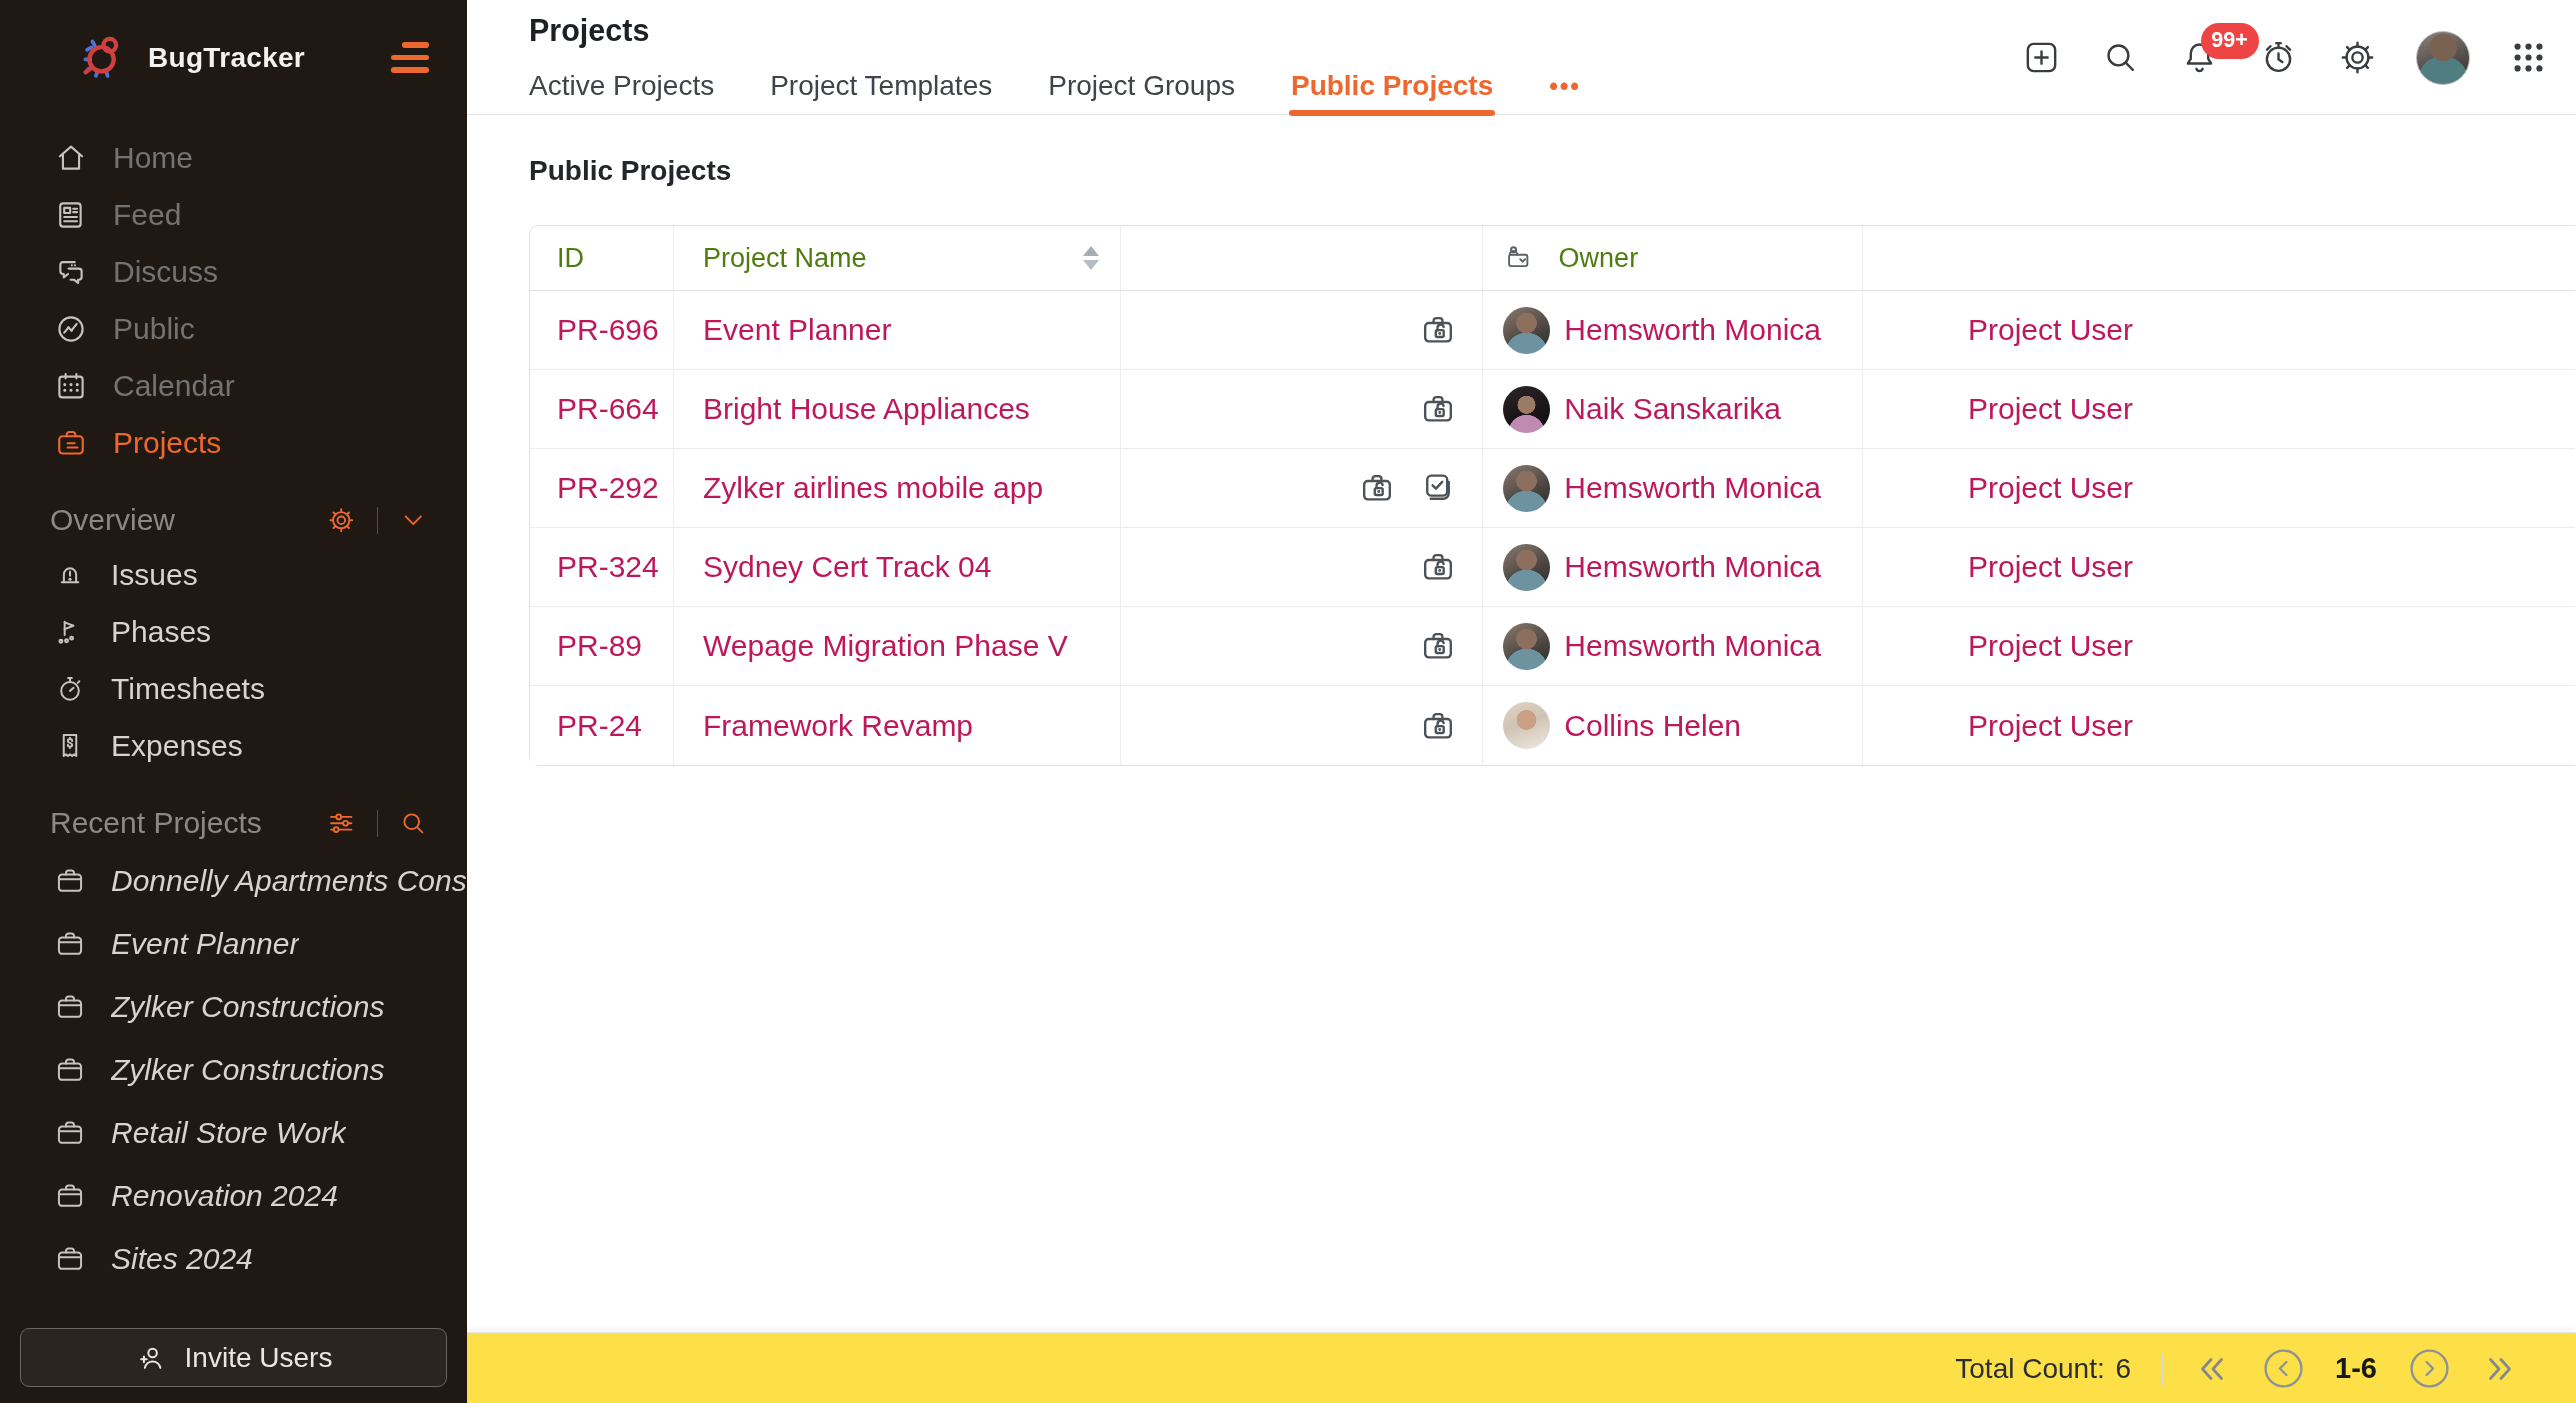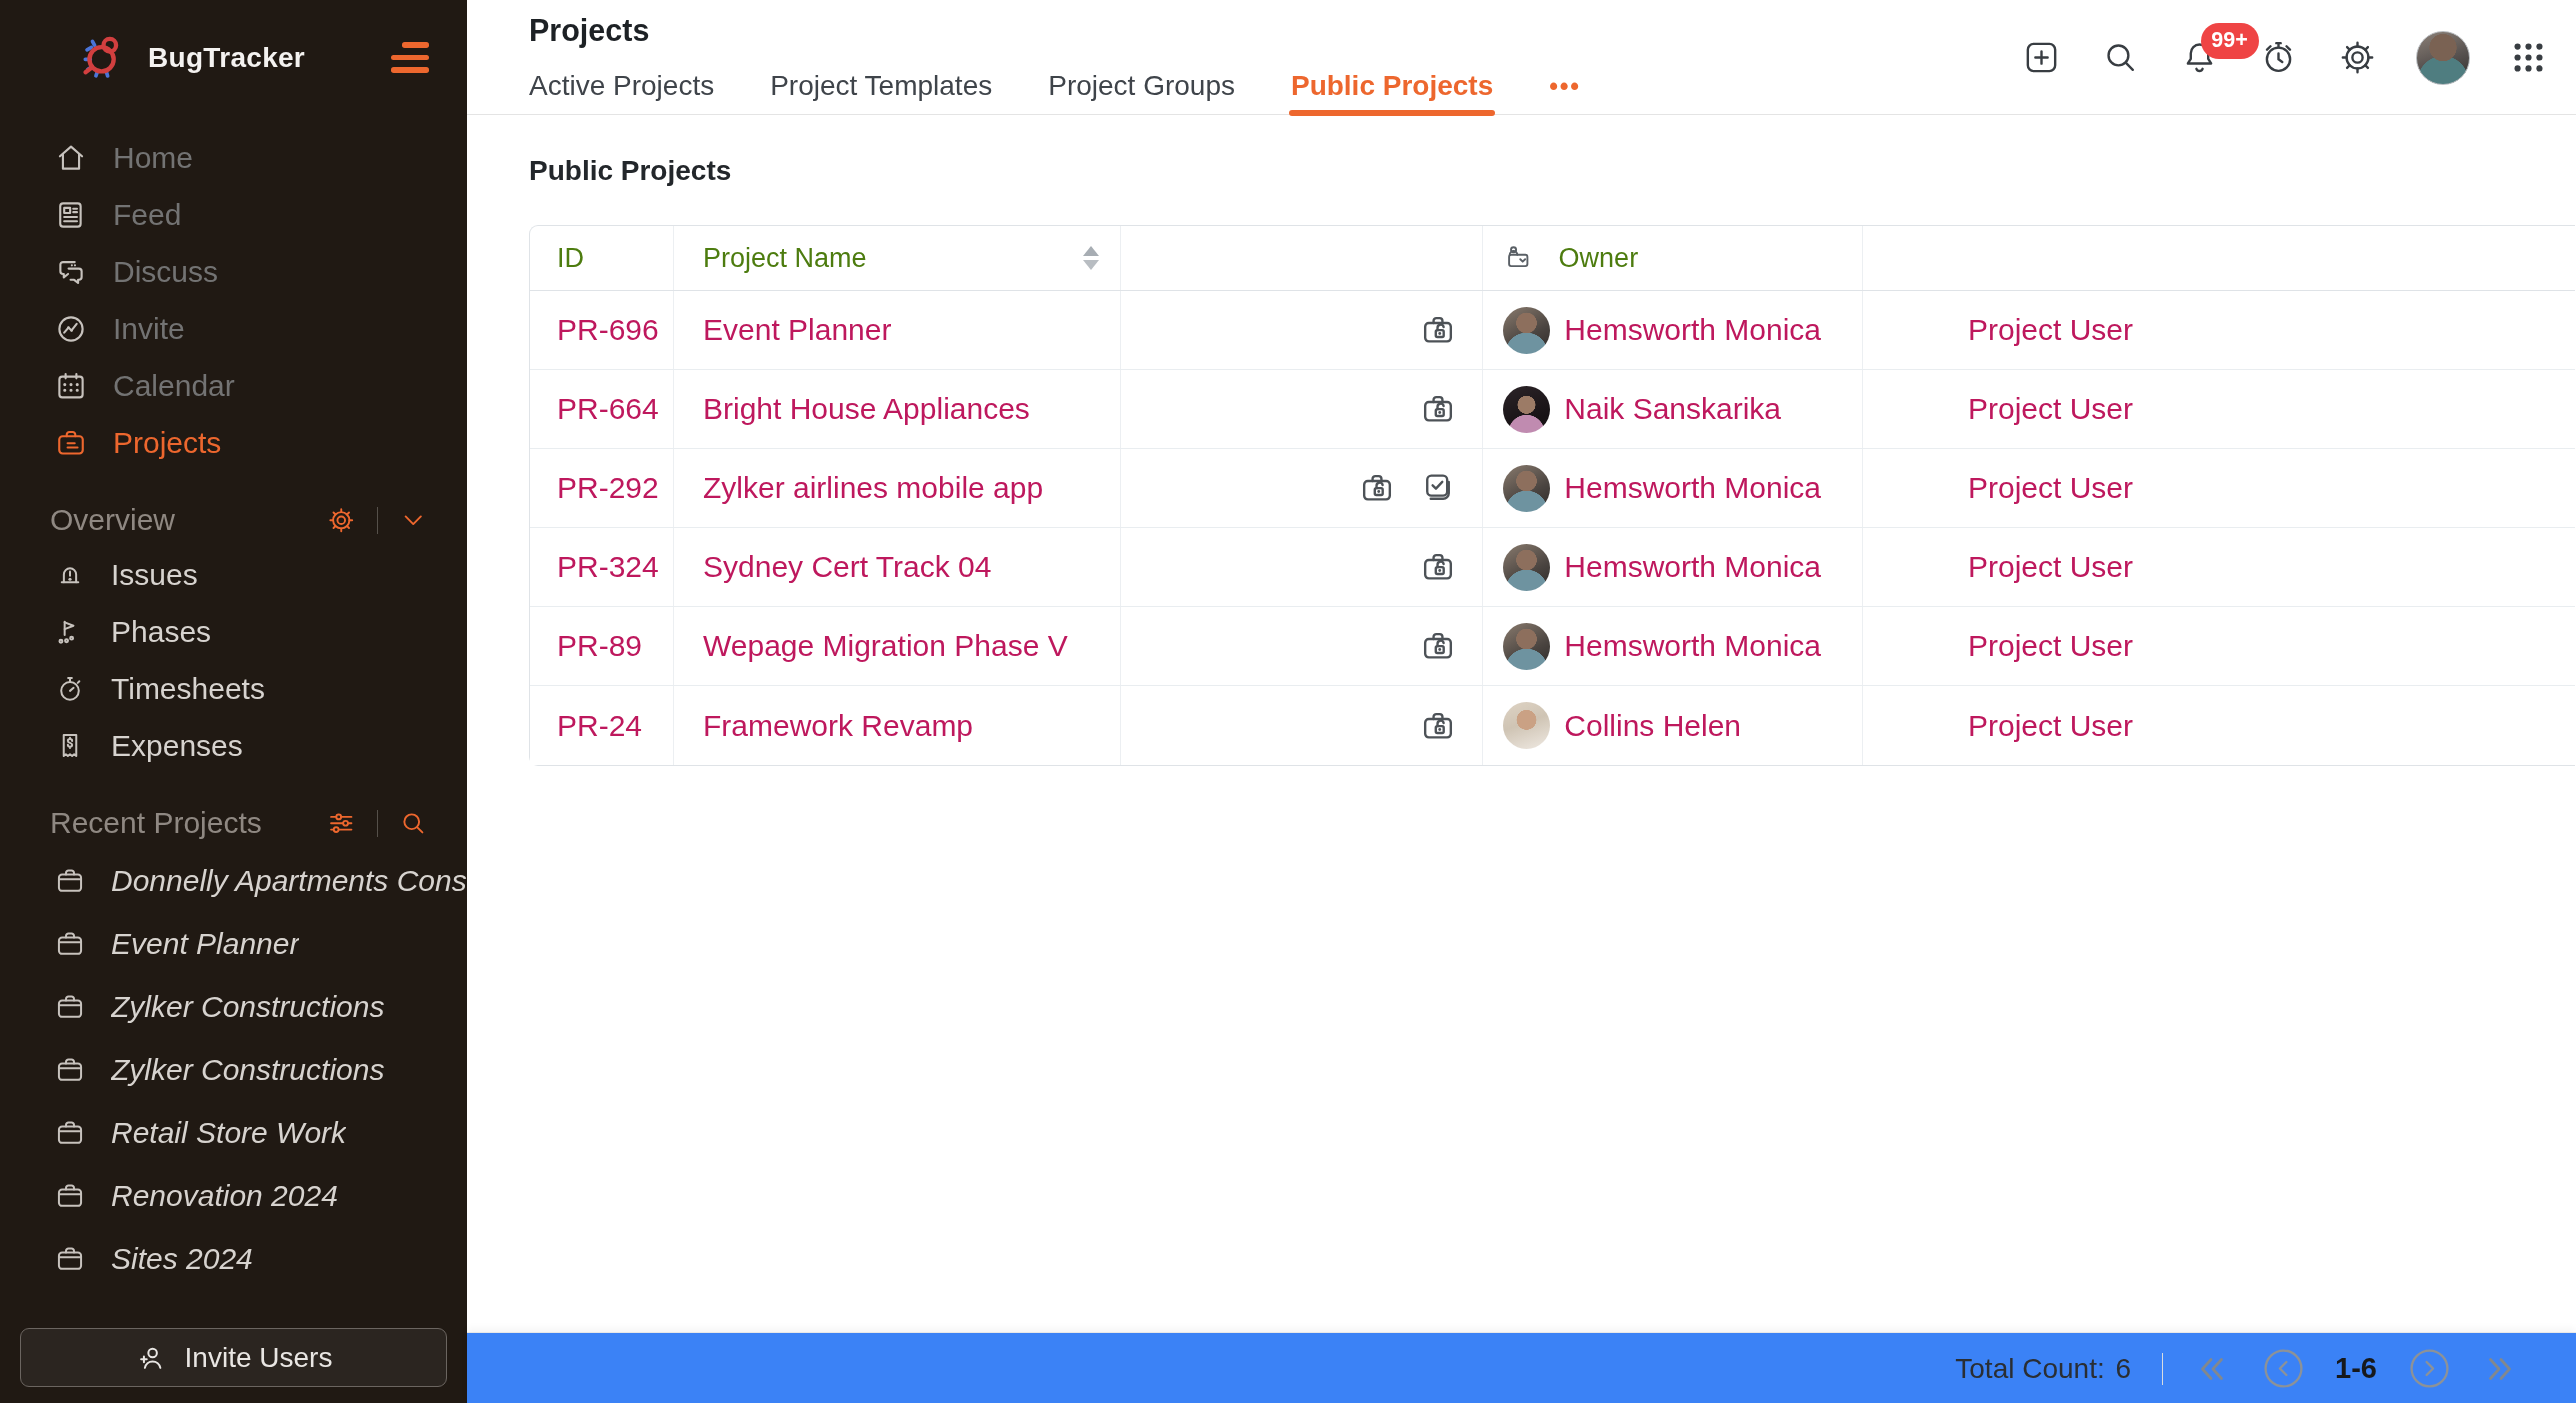--- a/index.html
+++ b/index.html
@@ -123,21 +123,21 @@
       linear-gradient(160deg,#2c2428 0%,#171215 70%);
   }
   .avatar.helen {
     background:
       radial-gradient(circle at 50% 38%, #caa184 0 26%, transparent 27%),
       linear-gradient(160deg,#ded3c4 0%,#cfc4b4 45%,#efe9e2 100%);
   }
 
   
   .statusbar {
-    position:absolute; left:0; right:0; bottom:0; height:72px; background:#3b82f6;
+    position:absolute; left:0; right:0; bottom:0; height:72px; background:#fde047;
     border-top:0.9px solid #e8e8e8; box-shadow:0 -3.6px 7.2px rgba(0,0,0,.04);
     display:flex; align-items:center; justify-content:flex-end; gap:30.5px; padding-right:57px;
     font-size:28px; color:#2a2e33;
   }
   .total { display:flex; gap:10.8px; }
   .vdiv-light { width:0; height:32px; border-left:1.8px solid #d8dce0; }
   .pg { width:38px; height:38px; color:#82888e; cursor:pointer; }
   .pg .ic { width:38px; height:38px; stroke-width:1.7; }
   .pg.circle { width:43px; height:43px; color:#8c9298; }
   .pg.circle .ic { width:43px; height:43px; stroke-width:1.3; }
@@ -322,21 +322,21 @@
     <div class="nav-item">
       <svg class="ic" viewBox="0 0 38 38" width="34" height="34">
           <use href="#i-discuss"></use>
         </svg>
       <span>Discuss</span>
     </div>
     <div class="nav-item">
       <svg class="ic" viewBox="0 0 38 38" width="34" height="34">
           <use href="#i-reports"></use>
         </svg>
-      <span>Invite</span>
+      <span>Public</span>
     </div>
     <div class="nav-item">
       <svg class="ic" viewBox="0 0 38 38" width="34" height="34">
           <use href="#i-calendar"></use>
         </svg>
       <span>Calendar</span>
     </div>
     <div class="nav-item active">
       <svg class="ic" viewBox="0 0 38 38" width="34" height="34">
           <use href="#i-briefcase-lines"></use>

